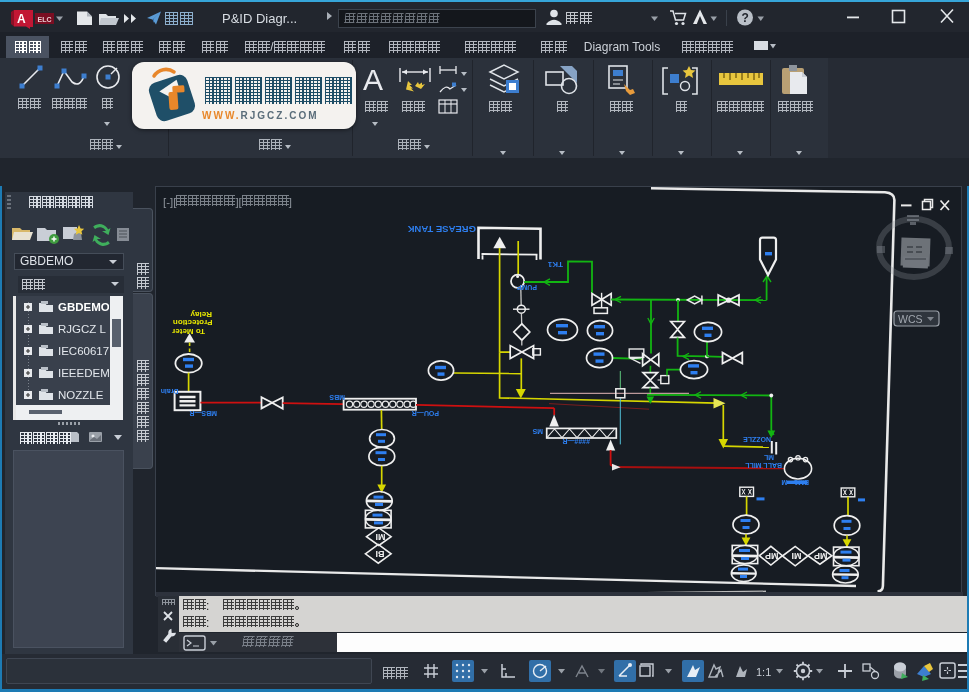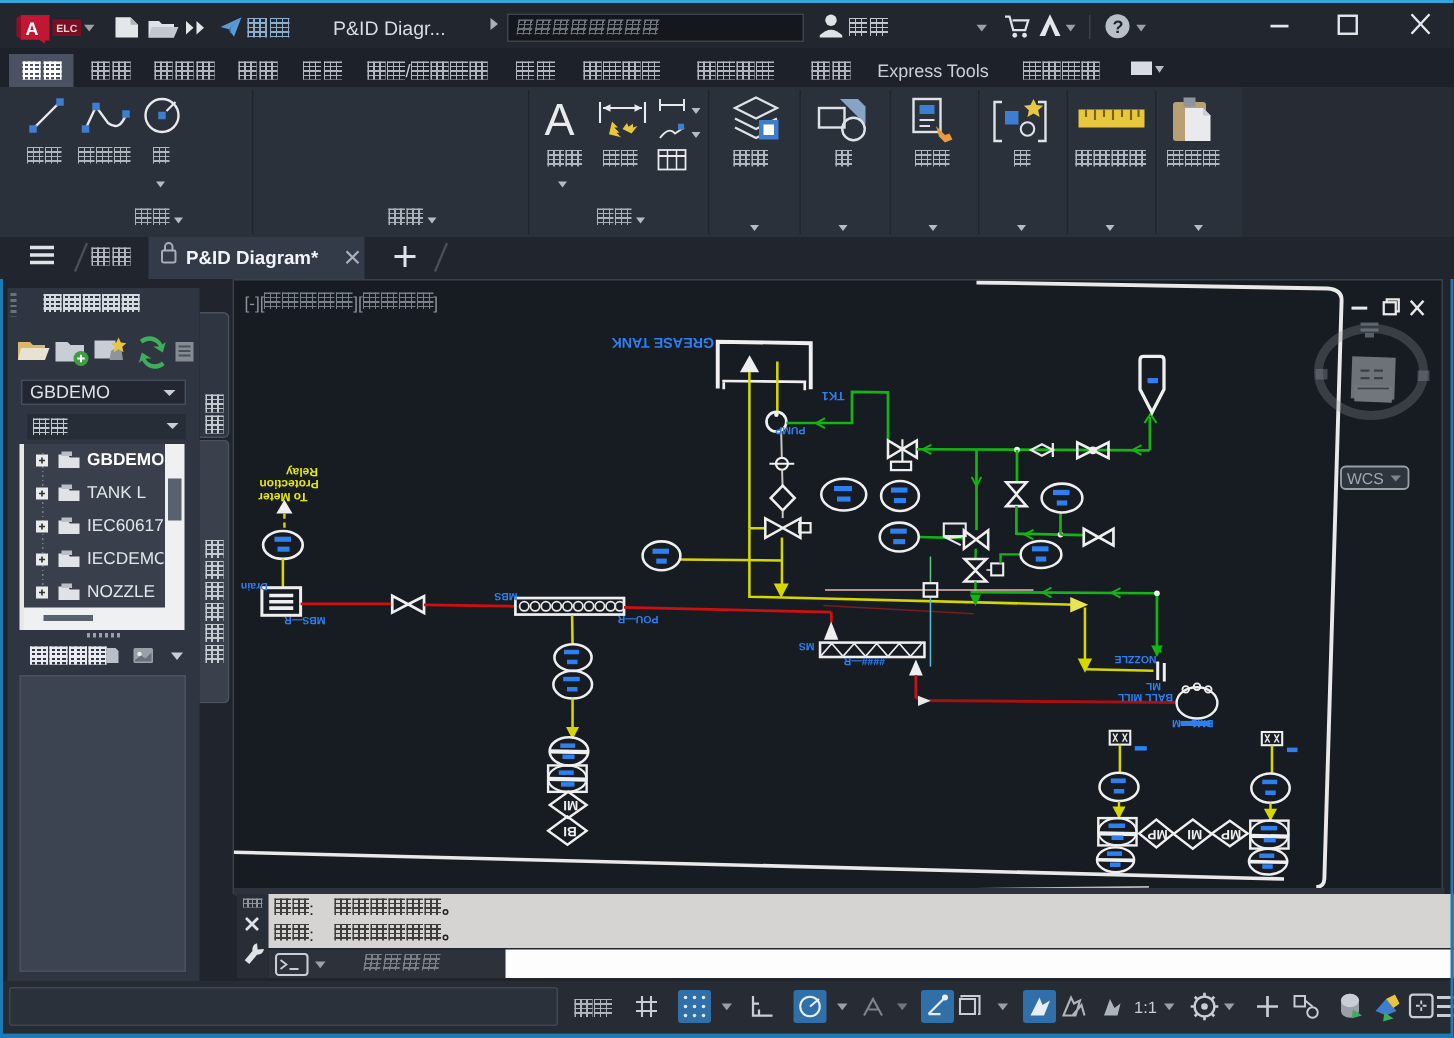--- a/index.html
+++ b/index.html
@@ -92,21 +92,21 @@
  <div class="t active" style="left:6px;width:43px"><span class="zhb" style="width:12px;height:12px;vertical-align:-2px"></span><span class="zhb" style="width:12px;height:12px;margin-left:2px;vertical-align:-2px"></span></div>
  <div class="t" style="left:57px;width:34px"><span class="zh" style="width:12px;height:12px;vertical-align:-2px"></span><span class="zh" style="width:12px;height:12px;margin-left:2px;vertical-align:-2px"></span></div>
  <div class="t" style="left:100px;width:46px"><span class="zh" style="width:12px;height:12px;vertical-align:-2px"></span><span class="zh" style="width:12px;height:12px;margin-left:2px;vertical-align:-2px"></span><span class="zh" style="width:12px;height:12px;margin-left:2px;vertical-align:-2px"></span></div>
  <div class="t" style="left:155px;width:34px"><span class="zh" style="width:12px;height:12px;vertical-align:-2px"></span><span class="zh" style="width:12px;height:12px;margin-left:2px;vertical-align:-2px"></span></div>
  <div class="t" style="left:198px;width:34px"><span class="zh" style="width:12px;height:12px;vertical-align:-2px"></span><span class="zh" style="width:12px;height:12px;margin-left:2px;vertical-align:-2px"></span></div>
  <div class="t" style="left:241px;width:88px;font-size:12px;color:#ccd1d8"><span class="zh" style="width:12px;height:12px;vertical-align:-2px"></span><span class="zh" style="width:12px;height:12px;margin-left:1px;vertical-align:-2px"></span>/<span class="zh" style="width:12px;height:12px;vertical-align:-2px"></span><span class="zh" style="width:12px;height:12px;margin-left:1px;vertical-align:-2px"></span><span class="zh" style="width:12px;height:12px;margin-left:1px;vertical-align:-2px"></span><span class="zh" style="width:12px;height:12px;margin-left:1px;vertical-align:-2px"></span></div>
  <div class="t" style="left:340px;width:34px"><span class="zh" style="width:12px;height:12px;vertical-align:-2px"></span><span class="zh" style="width:12px;height:12px;margin-left:2px;vertical-align:-2px"></span></div>
  <div class="t" style="left:384px;width:60px"><span class="zh" style="width:12px;height:12px;vertical-align:-2px"></span><span class="zh" style="width:12px;height:12px;margin-left:1px;vertical-align:-2px"></span><span class="zh" style="width:12px;height:12px;margin-left:1px;vertical-align:-2px"></span><span class="zh" style="width:12px;height:12px;margin-left:1px;vertical-align:-2px"></span></div>
  <div class="t" style="left:460px;width:60px"><span class="zh" style="width:12px;height:12px;vertical-align:-2px"></span><span class="zh" style="width:12px;height:12px;margin-left:1px;vertical-align:-2px"></span><span class="zh" style="width:12px;height:12px;margin-left:1px;vertical-align:-2px"></span><span class="zh" style="width:12px;height:12px;margin-left:1px;vertical-align:-2px"></span></div>
  <div class="t" style="left:537px;width:34px"><span class="zh" style="width:12px;height:12px;vertical-align:-2px"></span><span class="zh" style="width:12px;height:12px;margin-left:2px;vertical-align:-2px"></span></div>
- <div class="t" style="left:578px;width:88px">Express Tools</div>
+ <div class="t" style="left:578px;width:88px">Diagram Tools</div>
  <div class="t" style="left:677px;width:60px"><span class="zh" style="width:12px;height:12px;vertical-align:-2px"></span><span class="zh" style="width:12px;height:12px;margin-left:1px;vertical-align:-2px"></span><span class="zh" style="width:12px;height:12px;margin-left:1px;vertical-align:-2px"></span><span class="zh" style="width:12px;height:12px;margin-left:1px;vertical-align:-2px"></span></div>
  <div class="t" style="left:750px;width:30px"><svg width="24" height="16" style="vertical-align:-3px">
           <rect x="1" y="3" width="14" height="9" fill="#d8dce2"></rect>
           <path d="M17 6 l6 0 l-3 4.5 z" fill="#b6bcc4"></path>
         </svg></div>
 </div>
 
 <div id="ribbon">
  <div class="sep" style="left:168px"></div>
  <div class="sep" style="left:352px"></div>
@@ -141,20 +141,37 @@
   <path d="M461 14 l6 0 l-3 4 z" fill="#b6bcc4"></path>
   <path d="M440 34 q6 -8 10 -3 l6 -4" fill="none" stroke="#e8eaee" stroke-width="1.3"></path>
         <rect x="452" y="24.5" width="4" height="4" fill="#3d7ecf"></rect>
   <path d="M461 30 l6 0 l-3 4 z" fill="#b6bcc4"></path>
   <rect x="439" y="42" width="18" height="13" fill="none" stroke="#e8eaee" stroke-width="1.2"></rect>
         <line x1="439" y1="46" x2="457" y2="46" stroke="#e8eaee" stroke-width="1.2"></line>
         <line x1="445" y1="42" x2="445" y2="55" stroke="#e8eaee" stroke-width="1"></line>
         <line x1="451" y1="42" x2="451" y2="55" stroke="#e8eaee" stroke-width="1"></line>
  </svg>
 
+ <div id="watermark">
+  <svg class="abs" style="left:0;top:0" width="224" height="67">
+   <g transform="rotate(-18 40 36)">
+            <rect x="20" y="16" width="40" height="40" rx="8" fill="#1f4f68"></rect>
+   <path d="M30 26 l20 -6 l0 10 l-12 4 z" fill="#f4f2ef"></path>
+   <rect x="36" y="30" width="9" height="18" rx="2" fill="#e8872a" transform="rotate(14 40 39)"></rect>
+   <rect x="43" y="26" width="12" height="7" rx="1.5" fill="#e8872a" transform="rotate(14 49 29)"></rect>
+          </g>
+   <path d="M22 14 a14 14 0 0 1 20 -4" fill="none" stroke="#e8872a" stroke-width="3.5" stroke-linecap="round"></path>
+  </svg>
+  <span class="zhb abs" style="left:73px;top:15px;width:27px;height:27px;color:#1d4d66"></span>
+  <span class="zhb abs" style="left:103px;top:15px;width:27px;height:27px;color:#1d4d66"></span>
+  <span class="zhb abs" style="left:133px;top:15px;width:27px;height:27px;color:#1d4d66"></span>
+  <span class="zhb abs" style="left:163px;top:15px;width:27px;height:27px;color:#1d4d66"></span>
+  <span class="zhb abs" style="left:193px;top:15px;width:27px;height:27px;color:#1d4d66"></span>
+  <div class="abs" style="left:70px;top:48px;width:154px;font-size:10px;font-weight:bold;letter-spacing:2px;color:#5a6d7a"><span style="color:#e8872a">WWW.</span>RJGCZ.COM</div>
+ </div>
 
  <div class="lab" style="left:90px"><span class="zh" style="width:11px;height:11px"></span><span class="zh" style="width:11px;height:11px;margin-left:1px"></span> <span class="car"></span></div>
  <div class="lab" style="left:259px"><span class="zh" style="width:11px;height:11px"></span><span class="zh" style="width:11px;height:11px;margin-left:1px"></span> <span class="car"></span></div>
  <div class="lab" style="left:398px"><span class="zh" style="width:11px;height:11px"></span><span class="zh" style="width:11px;height:11px;margin-left:1px"></span> <span class="car"></span></div>
 
  <div class="abs" style="left:18px;top:40px;color:#c9ced6;font-size:11px"><span class="zh" style="width:11px;height:11px"></span><span class="zh" style="width:11px;height:11px;margin-left:1px"></span></div>
  <div class="abs" style="left:52px;top:40px;color:#c9ced6;font-size:11px"><span class="zh" style="width:11px;height:11px"></span><span class="zh" style="width:11px;height:11px;margin-left:1px"></span><span class="zh" style="width:11px;height:11px;margin-left:1px"></span></div>
  <div class="abs" style="left:102px;top:40px;color:#c9ced6;font-size:11px"><span class="zh" style="width:11px;height:11px"></span></div>
  <div class="abs" style="left:104px;top:56px"><span class="car"></span></div>
  <div class="abs" style="left:365px;top:40px;color:#c9ced6"><span class="zh" style="width:11px;height:11px"></span><span class="zh" style="width:11px;height:11px;margin-left:1px"></span></div>
@@ -213,34 +230,20 @@
  <div class="abs" style="left:717px;top:40px;color:#c9ced6"><span class="zh" style="width:11px;height:11px"></span><span class="zh" style="width:11px;height:11px;margin-left:1px"></span><span class="zh" style="width:11px;height:11px;margin-left:1px"></span><span class="zh" style="width:11px;height:11px;margin-left:1px"></span></div>
  <div class="abs" style="left:778px;top:40px;color:#c9ced6"><span class="zh" style="width:11px;height:11px"></span><span class="zh" style="width:11px;height:11px;margin-left:1px"></span><span class="zh" style="width:11px;height:11px;margin-left:1px"></span></div>
  <div class="abs" style="left:500px;top:85px"><span class="car"></span></div>
  <div class="abs" style="left:559px;top:85px"><span class="car"></span></div>
  <div class="abs" style="left:619px;top:85px"><span class="car"></span></div>
  <div class="abs" style="left:678px;top:85px"><span class="car"></span></div>
  <div class="abs" style="left:737px;top:85px"><span class="car"></span></div>
  <div class="abs" style="left:796px;top:85px"><span class="car"></span></div>
 </div>
 
-<div id="ftabs">
- <svg class="abs" style="left:0;top:0" width="969" height="28">
-  <path d="M20 7 l16 0 M20 12 l16 0 M20 17 l16 0" stroke="#dfe3e8" stroke-width="2.2"></path>
-  <line x1="50" y1="23" x2="58" y2="4" stroke="#4a515c" stroke-width="1.5"></line>
-  <rect x="99" y="0" width="144" height="28" fill="#333b48"></rect>
-  <rect x="108" y="9" width="9" height="8" rx="1" fill="none" stroke="#aab0b8" stroke-width="1.3"></rect>
-        <path d="M110 9 v-2.5 a2.5 2.5 0 0 1 5 0 V9" fill="none" stroke="#aab0b8" stroke-width="1.3"></path>
-  <path d="M231 9.5 L239 17.5 M239 9.5 L231 17.5" stroke="#aab0b8" stroke-width="1.5"></path>
-  <path d="M263 13 l14 0 M270 6 l0 14" stroke="#dfe3e8" stroke-width="2"></path>
-  <line x1="290" y1="23" x2="298" y2="4" stroke="#4a515c" stroke-width="1.5"></line>
- </svg>
- <div class="abs" style="left:61px;top:7px;color:#ccd1d8;font-size:12px"><span class="zh" style="width:12px;height:12px"></span><span class="zh" style="width:12px;height:12px;margin-left:2px"></span></div>
- <div class="abs" style="left:124px;top:7px;color:#f2f6fb;font-size:12.5px;font-weight:bold">P&amp;ID Diagram*</div>
-</div>
 
 <div id="main">
  <div id="canvas">
   <svg width="807" height="410" viewBox="155 186 807 410" style="position:absolute;left:0;top:0">
    <g fill="none">
 
    <path d="M650 187.3 L884 191.3 Q893.4 192 893.4 199 L881.9 585 Q881.7 590.3 876.5 590.3" stroke="#e9e9e9" stroke-width="2.6"></path>
    <path d="M150 567 L855 585" stroke="#e9e9e9" stroke-width="2.4"></path>
    <path d="M460 593.8 L765 590.2" stroke="#b9b9b9" stroke-width="1.2"></path>
 
@@ -554,33 +557,33 @@
               <rect x="11" y="3" width="8" height="8" fill="#e8eaee"></rect>
               <path d="M13 7 h4 M15 5 v4" stroke="#333" stroke-width="1.1"></path>
               <path d="M26 3 l6 0 l1.6 2 l6.4 0 l0 7 l-14 0 z" fill="#dfe3e8"></path>
               <rect x="28" y="1" width="7" height="3" fill="#b9bfc7"></rect>
             </svg><span class="abs" style="left:45px;top:1px;font-weight:bold;color:#fff">GBDEMO</span></div>
    <div class="row abs" style="left:0;top:26px"><svg width="96" height="15">
               <rect x="11" y="3" width="8" height="8" fill="#e8eaee"></rect>
               <path d="M13 7 h4 M15 5 v4" stroke="#333" stroke-width="1.1"></path>
               <path d="M26 3 l6 0 l1.6 2 l6.4 0 l0 7 l-14 0 z" fill="#dfe3e8"></path>
               <rect x="28" y="1" width="7" height="3" fill="#b9bfc7"></rect>
-            </svg><span class="abs" style="left:45px;top:1px">TANK L</span></div>
+            </svg><span class="abs" style="left:45px;top:1px">RJGCZ L</span></div>
    <div class="row abs" style="left:0;top:48px"><svg width="96" height="15">
               <rect x="11" y="3" width="8" height="8" fill="#e8eaee"></rect>
               <path d="M13 7 h4 M15 5 v4" stroke="#333" stroke-width="1.1"></path>
               <path d="M26 3 l6 0 l1.6 2 l6.4 0 l0 7 l-14 0 z" fill="#dfe3e8"></path>
               <rect x="28" y="1" width="7" height="3" fill="#b9bfc7"></rect>
             </svg><span class="abs" style="left:45px;top:1px">IEC60617</span></div>
    <div class="row abs" style="left:0;top:70px"><svg width="96" height="15">
               <rect x="11" y="3" width="8" height="8" fill="#e8eaee"></rect>
               <path d="M13 7 h4 M15 5 v4" stroke="#333" stroke-width="1.1"></path>
               <path d="M26 3 l6 0 l1.6 2 l6.4 0 l0 7 l-14 0 z" fill="#dfe3e8"></path>
               <rect x="28" y="1" width="7" height="3" fill="#b9bfc7"></rect>
-            </svg><span class="abs" style="left:45px;top:1px">IECDEMO</span></div>
+            </svg><span class="abs" style="left:45px;top:1px">IEEEDEM</span></div>
    <div class="row abs" style="left:0;top:92px"><svg width="96" height="15">
               <rect x="11" y="3" width="8" height="8" fill="#e8eaee"></rect>
               <path d="M13 7 h4 M15 5 v4" stroke="#333" stroke-width="1.1"></path>
               <path d="M26 3 l6 0 l1.6 2 l6.4 0 l0 7 l-14 0 z" fill="#dfe3e8"></path>
               <rect x="28" y="1" width="7" height="3" fill="#b9bfc7"></rect>
             </svg><span class="abs" style="left:45px;top:1px">NOZZLE</span></div>
   </div>
 
   <div class="abs" style="left:53px;top:230px;width:22px;height:3px;background-image:repeating-linear-gradient(to right,#9aa0a8 0 2px,transparent 2px 4px)"></div>
   <div class="abs" style="left:15px;top:238px;color:#e8ecf1"><span class="zhb" style="width:12px;height:12px"></span><span class="zhb" style="width:12px;height:12px;margin-left:1px"></span><span class="zhb" style="width:12px;height:12px;margin-left:1px"></span><span class="zhb" style="width:12px;height:12px;margin-left:1px"></span></div>

